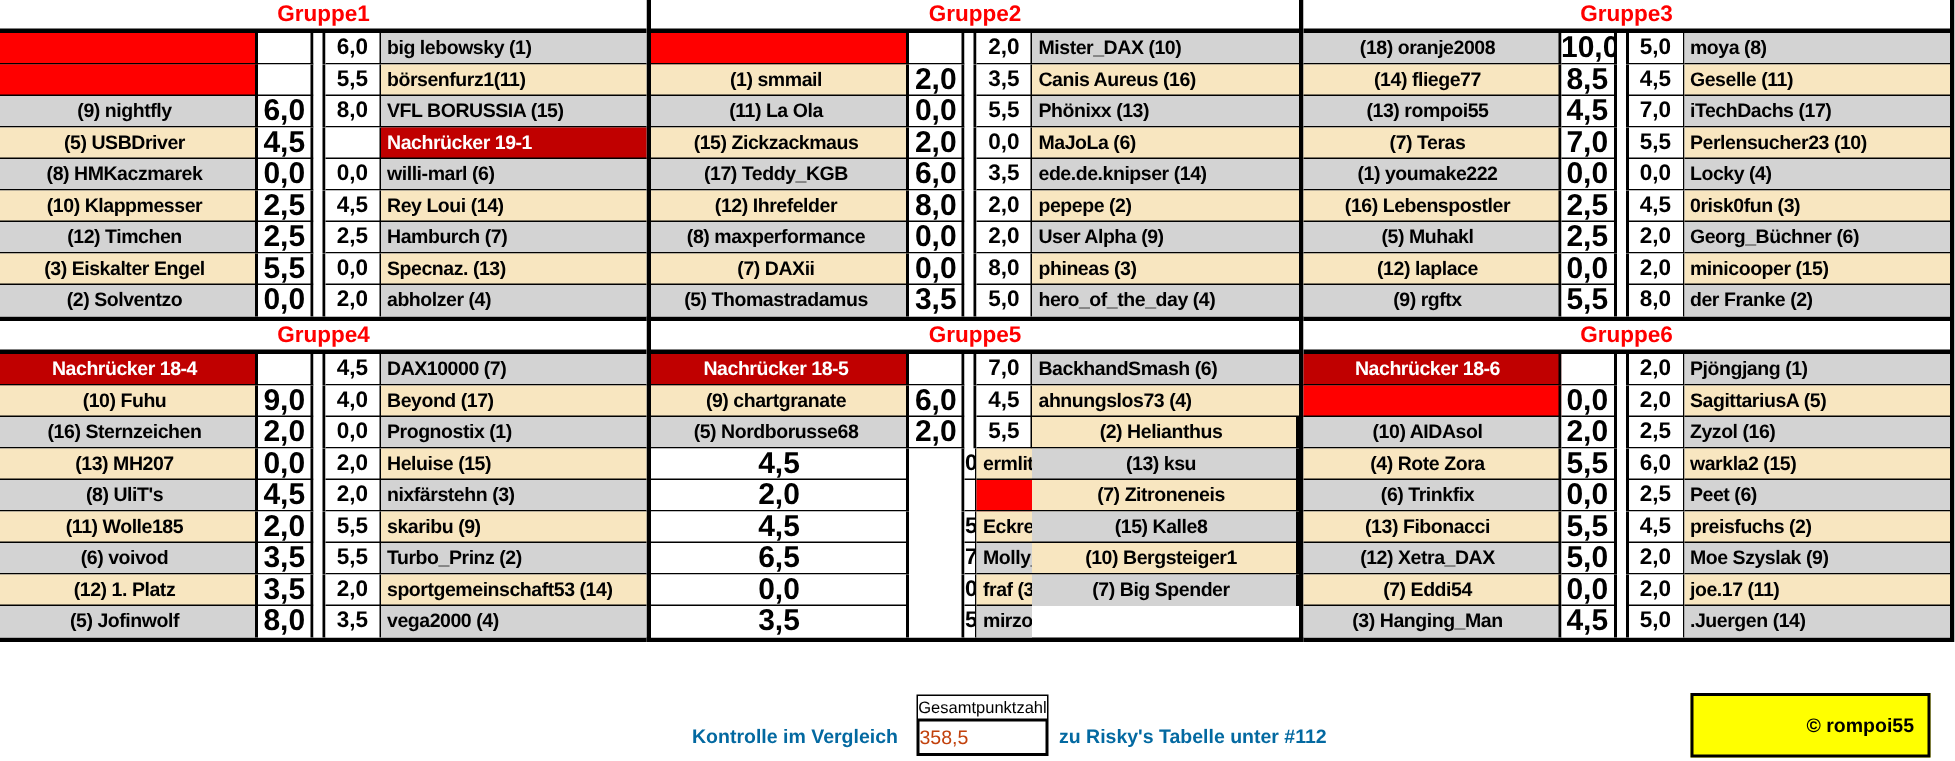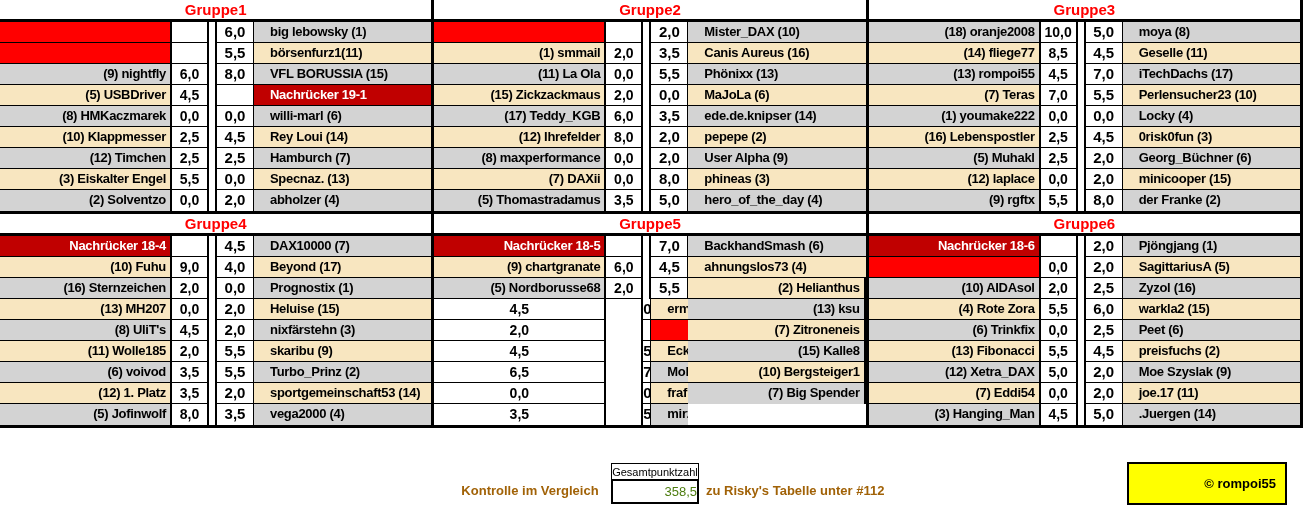--- a/index.html
+++ b/index.html
@@ -20,41 +20,41 @@
     grid-auto-rows:21px;
     border-bottom:3px solid #000;
     box-sizing:border-box;
   }
   .c{
     box-sizing:border-box;border-bottom:1px solid #000;
     font-weight:bold;font-size:13px;line-height:20px;
     white-space:nowrap;overflow:hidden;color:#000;
   }
   .c.last{border-bottom:none;}
-  .name-l{text-align:right;padding-right:4px;border-right:2px solid #000;letter-spacing:-0.3px;}
-  .score-l{background:#fff;border-right:2px solid #000;text-align:center;font-size:14px;}
+  .name-l{text-align:center;padding-right:4px;border-right:2px solid #000;letter-spacing:-0.3px;}
+  .score-l{background:#fff;border-right:2px solid #000;text-align:center;font-size:20px;}
   .gap{background:#fff;border-right:2px solid #000;border-bottom:none;}
   .score-r{background:#fff;border-right:1px solid #000;text-align:center;font-size:15px;}
-  .name-r{text-align:left;padding-left:16px;letter-spacing:-0.3px;}
+  .name-r{text-align:left;padding-left:4px;letter-spacing:-0.3px;}
   .row-gray{background:var(--row-gray);}
   .row-cream{background:var(--row-cream);}
   .bg-red{background:var(--bright-red) !important;}
   .bg-darkred{background:var(--dark-red) !important;color:#ffffff !important;}
   
-  .footer-label{position:absolute;font-weight:bold;font-size:13px;color:#a16207;}
+  .footer-label{position:absolute;font-weight:bold;font-size:13px;color:#0369a1;}
   .kontrolle{left:425px;top:483px;width:210px;text-align:center;}
   .risky{left:706px;top:483px;}
   .total-box{position:absolute;left:611px;top:463px;width:88px;border-radius:20px;}
   .total-header{
     box-sizing:border-box;border:1px solid #000;font-size:11px;
     text-align:center;padding:2px 0 1px 0;background:#fff;color:#000;
   }
   .total-value{
     box-sizing:border-box;border:2px solid #000;border-top-width:1px;
-    font-size:13px;text-align:right;padding:3px 0;background:#fff;color:#4d7c0f;
+    font-size:13px;text-align:left;padding:3px 0;background:#fff;color:#c2410c;
   }
   .copyright{
     position:absolute;left:1127px;top:462px;width:160px;height:43px;
     box-sizing:border-box;background:var(--yellow);border:2px solid #000;
     text-align:right;padding-right:9px;line-height:39px;
     font-weight:bold;font-size:13px;color:#000;
   }
 </style>
 </head>
 <body>

